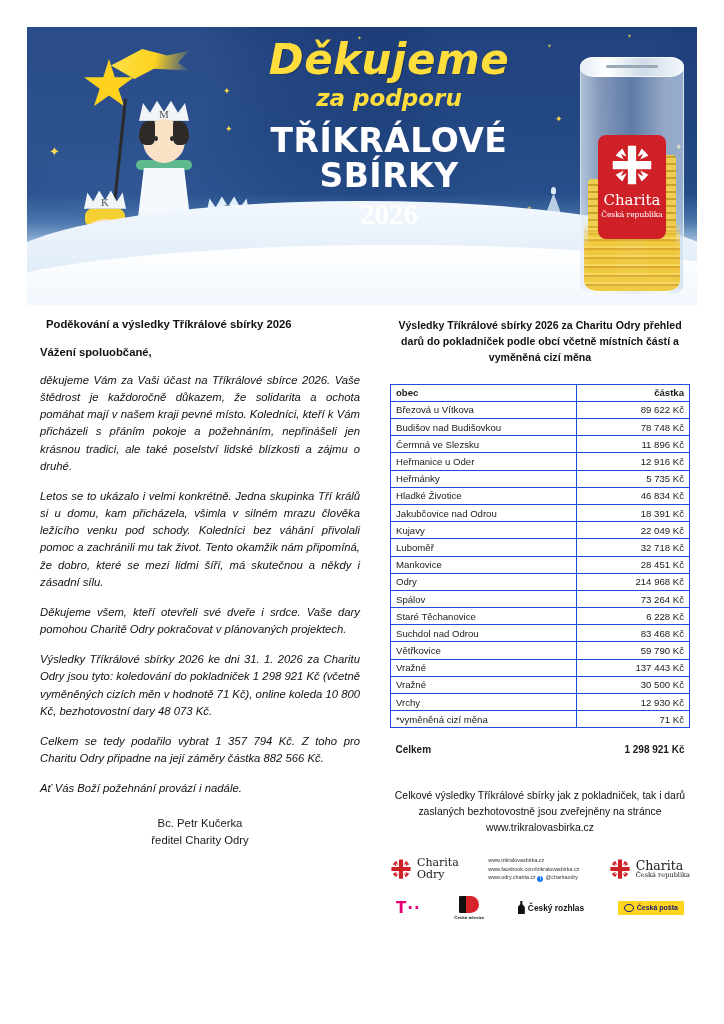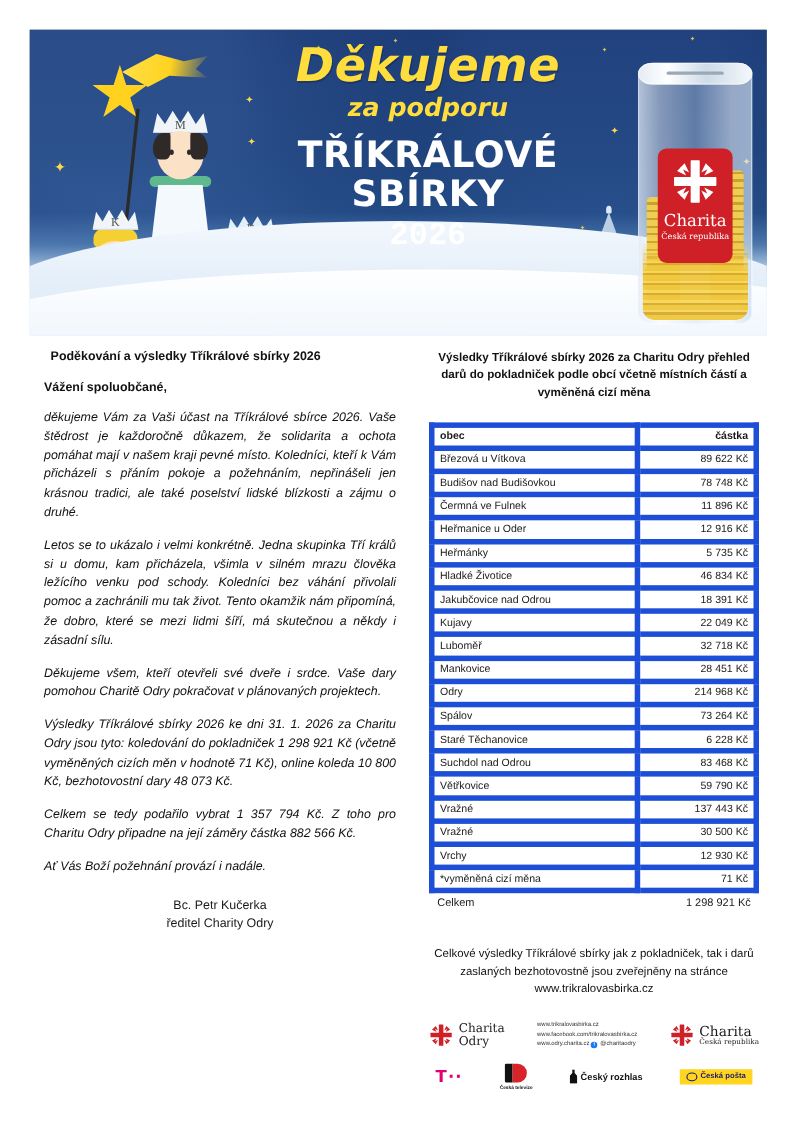--- a/index.html
+++ b/index.html
@@ -63,21 +63,21 @@
     margin-top: 6px; line-height: 1;
   }
   .bnr-title {
     font-family: "DejaVu Sans", sans-serif;
     font-weight: bold;
     font-size: 33px; color: #ffffff;
     margin-top: 14px; line-height: 1.06;
     letter-spacing: .5px;
   }
   .bnr-year {
-    font-family: Liberation Mono, monospace;
+    font-family: Liberation Serif, serif;
     font-weight: bold;
     font-size: 29px; color: #ffffff;
     margin-top: 6px; line-height: 1;
   }
 
   
   .comet { position: absolute; left: 56px; top: 14px; width: 110px; height: 90px; }
   .comet .tail {
     position: absolute; left: 28px; top: 8px;
     width: 78px; height: 30px;
@@ -233,30 +233,30 @@
 
   .table-heading {
     font-size: 10.6px; font-weight: bold; text-align: center;
     line-height: 1.5; margin: 0 0 18px 0; color:#111;
   }
   table.results {
     width: 100%; border-collapse: collapse;
     font-size: 9.6px;
   }
   table.results th, table.results td {
-    border: 5px solid #1d4ed8;
+    border: 1px solid #1d4ed8;
     padding: 2.6px 5px;
     white-space: nowrap;
   }
   table.results th { font-weight: bold; }
   table.results th.obec, table.results td.obec { text-align: left; }
   table.results th.castka, table.results td.castka { text-align: right; }
   table.results tr.total td {
     border: none; border-top: 1.6px solid #111;
-    font-weight: normal; padding-top: 4px; font-size: 10px;
+    font-weight: bold; padding-top: 16px; font-size: 10px;
   }
   .footnote-right {
     margin-top: 30px; font-size: 10.4px; line-height: 1.55;
     text-align: center; color:#111;
   }
 
   
   .logos { margin-top: 20px; }
   .logo-row1 { display: flex; align-items: center; justify-content: space-between; gap: 6px; }
   .logo-charita { display: flex; align-items: center; gap: 5px; }
@@ -453,21 +453,21 @@
       <tbody>
         <tr>
             <td class="obec">Březová u Vítkova</td>
             <td class="castka">89 622 Kč</td>
           </tr>
         <tr>
             <td class="obec">Budišov nad Budišovkou</td>
             <td class="castka">78 748 Kč</td>
           </tr>
         <tr>
-            <td class="obec">Čermná ve Fulnek</td>
+            <td class="obec">Čermná ve Slezsku</td>
             <td class="castka">11 896 Kč</td>
           </tr>
         <tr>
             <td class="obec">Heřmanice u Oder</td>
             <td class="castka">12 916 Kč</td>
           </tr>
         <tr>
             <td class="obec">Heřmánky</td>
             <td class="castka">5 735 Kč</td>
           </tr>

